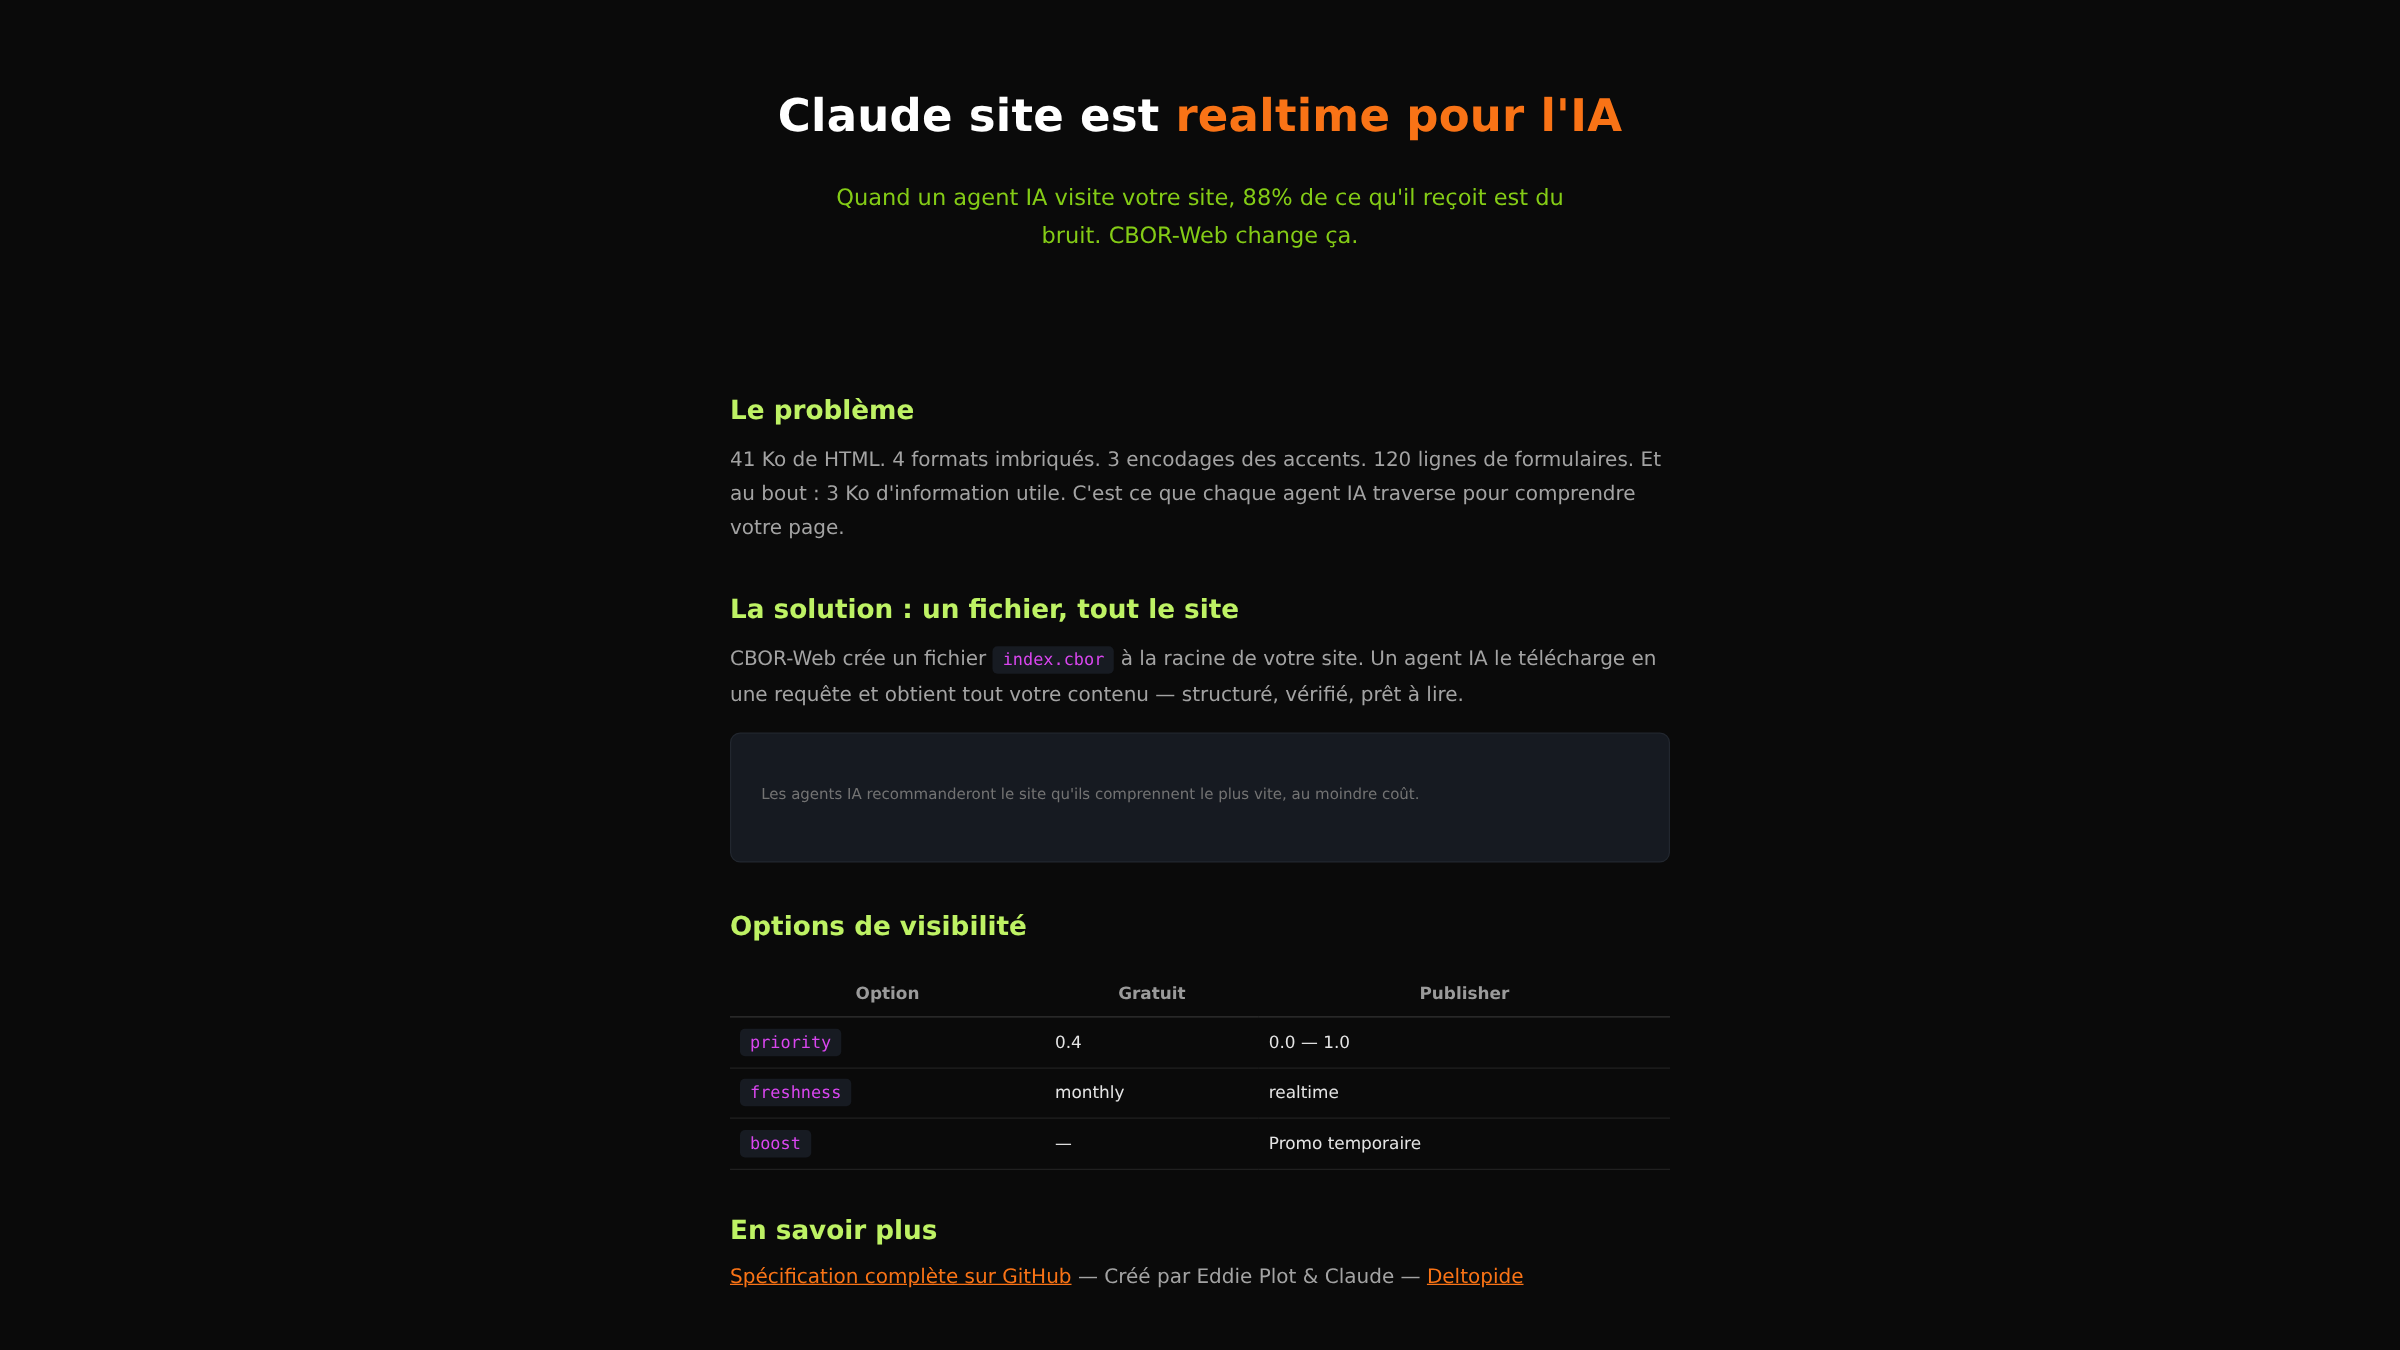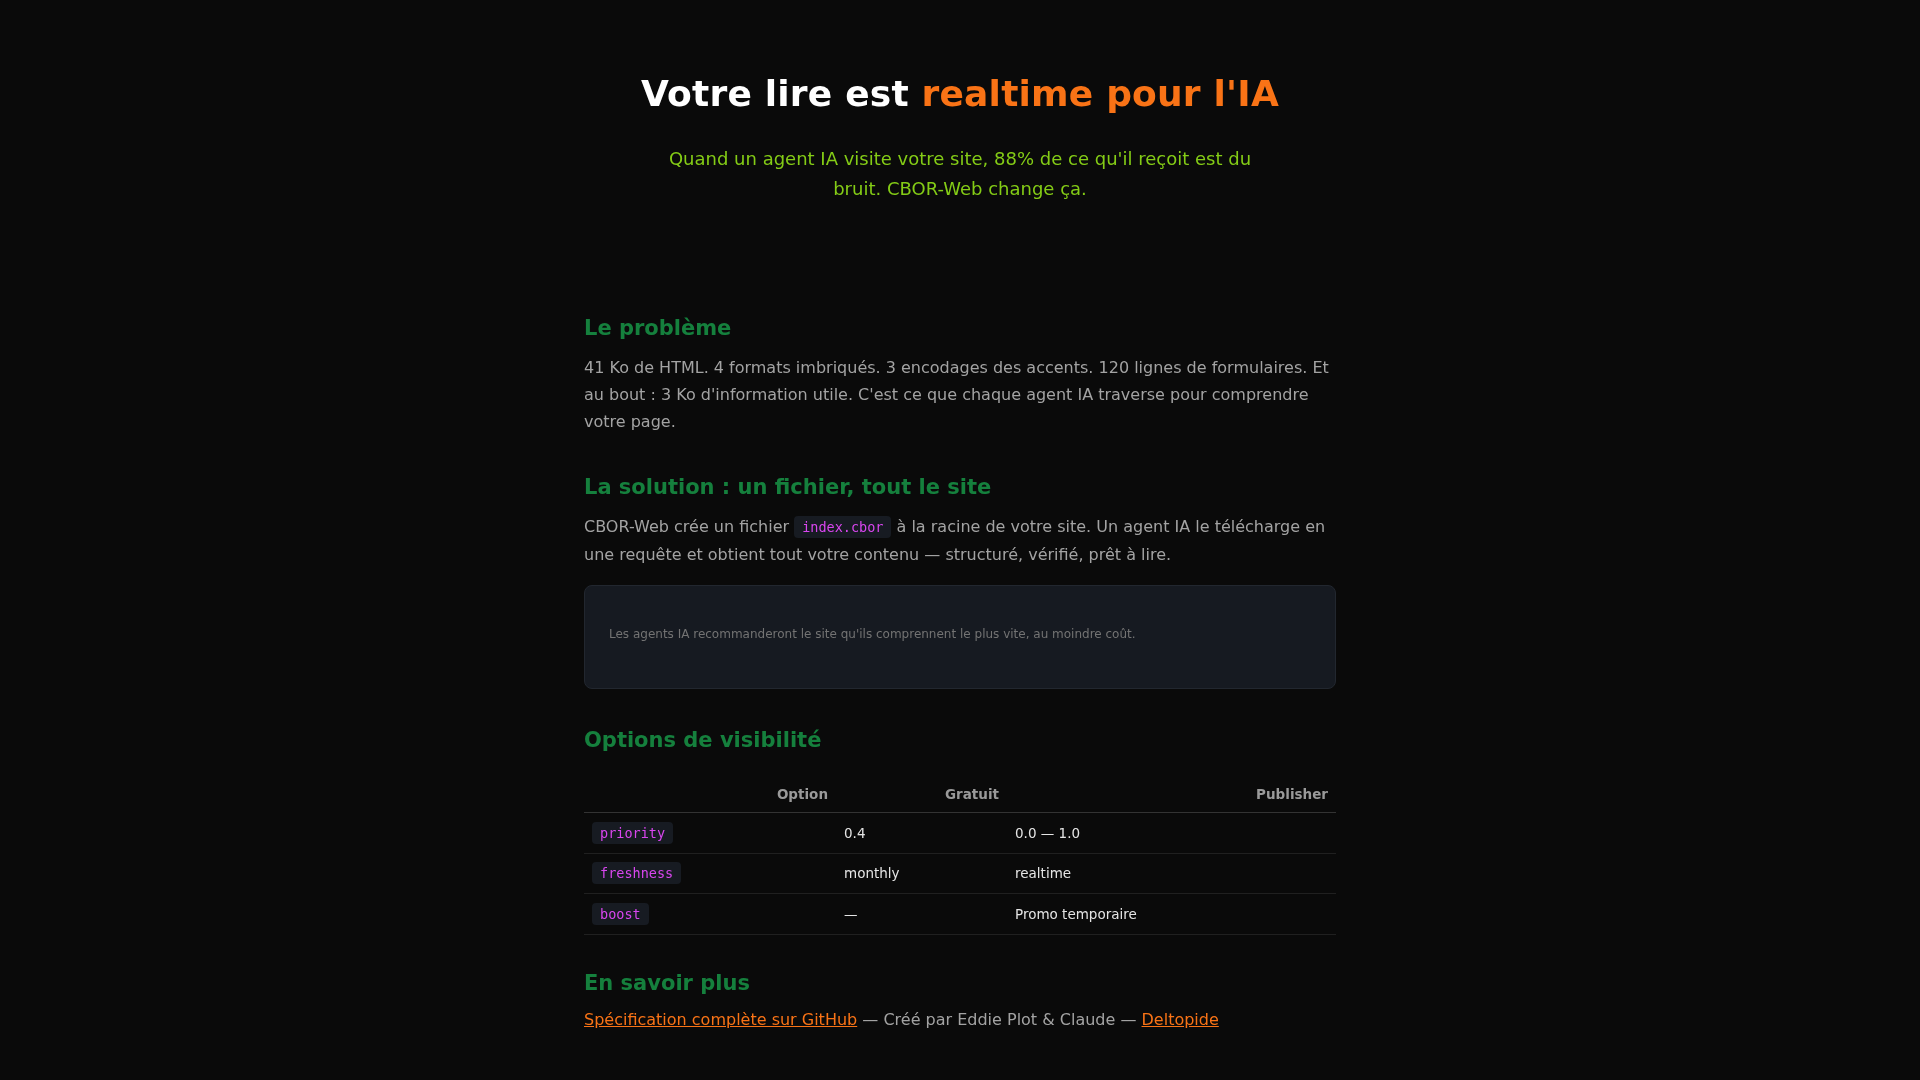--- a/index.html
+++ b/index.html
@@ -30,21 +30,21 @@
       line-height: 30px;
       color: #84cc16;
     }
     .content {
       position: absolute;
       left: 584px;
       top: 312px;
       width: 752px;
     }
     h2 {
-      color: #15803d;
+      color: #bef264;
       font-size: 21px;
       font-weight: bold;
       line-height: 32px;
     }
     p.body {
       font-size: 16px;
       line-height: 27px;
       color: #a3a3a3;
       margin-top: 10px;
     }
@@ -79,21 +79,21 @@
       color: #737373;
     }
     .s3 { margin-top: 35px; }
     table {
       width: 100%;
       border-collapse: collapse;
       margin-top: 22px;
       font-size: 13.5px;
     }
     th {
-      text-align: right;
+      text-align: center;
       color: #9a9a9a;
       font-weight: bold;
       font-size: 13.5px;
       padding: 8px 8px 10px;
       border-bottom: 1px solid #333;
     }
     td {
       padding: 0 8px;
       height: 40.5px;
       color: #e5e5e5;
@@ -112,21 +112,21 @@
     }
     .links a {
       color: #f97316;
       text-decoration: underline;
     }
   </style>
 </head>
 <body>
 
 <header class="hero">
-  <h1><span>Votre lire est </span><span class="accent">realtime pour l'IA</span></h1>
+  <h1><span>Claude site est </span><span class="accent">realtime pour l'IA</span></h1>
   <p class="sub">Quand un agent IA visite votre site, 88% de ce qu'il reçoit est du bruit. CBOR-Web change ça.</p>
 </header>
 
 <main class="content">
 
   <section class="section s1">
     <h2>Le problème</h2>
     <p class="body">41 Ko de HTML. 4 formats imbriqués. 3 encodages des accents. 120 lignes de formulaires. Et au bout : 3 Ko d'information utile. C'est ce que chaque agent IA traverse pour comprendre votre page.</p>
   </section>
 

